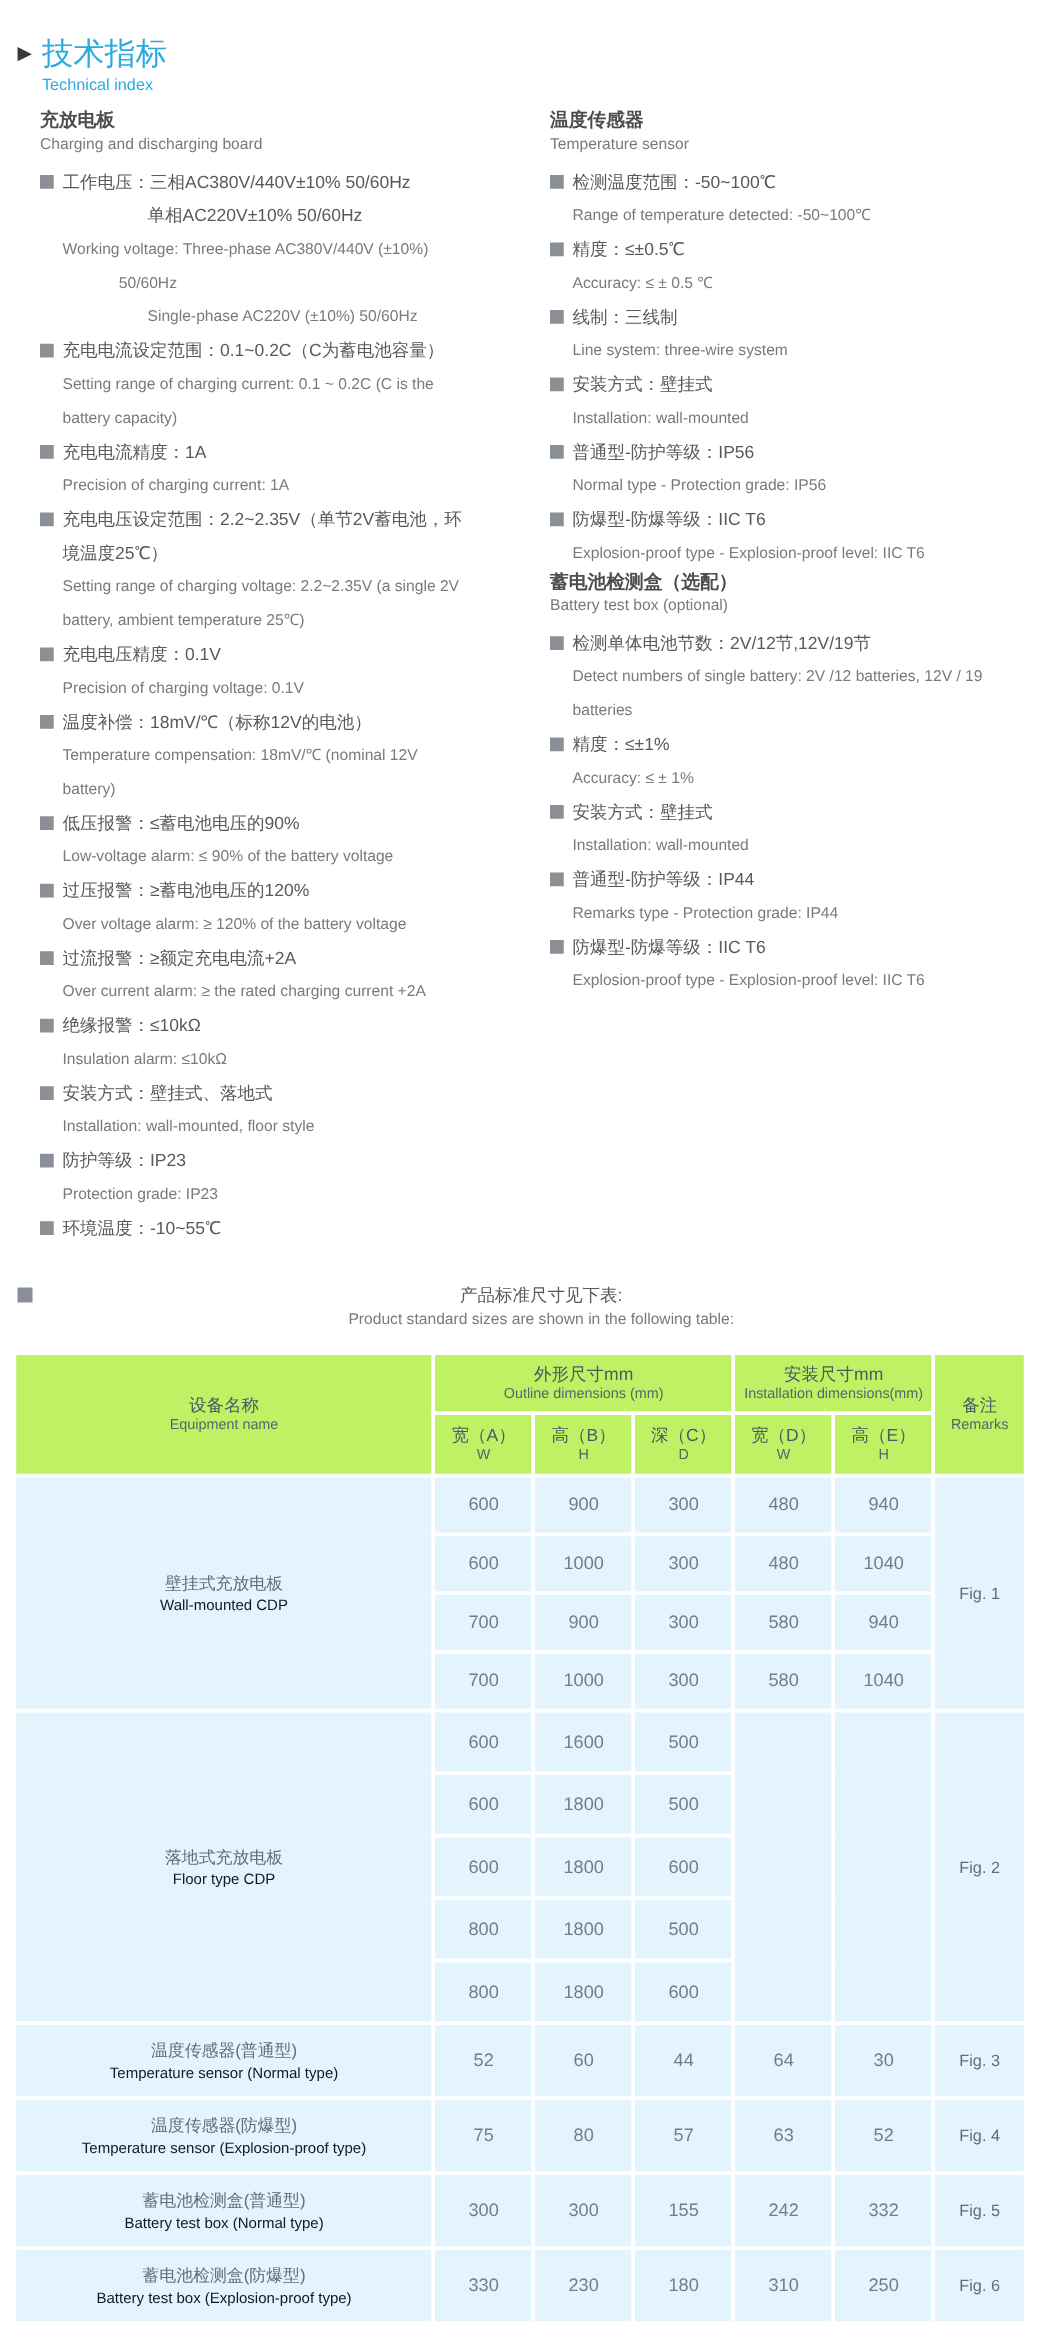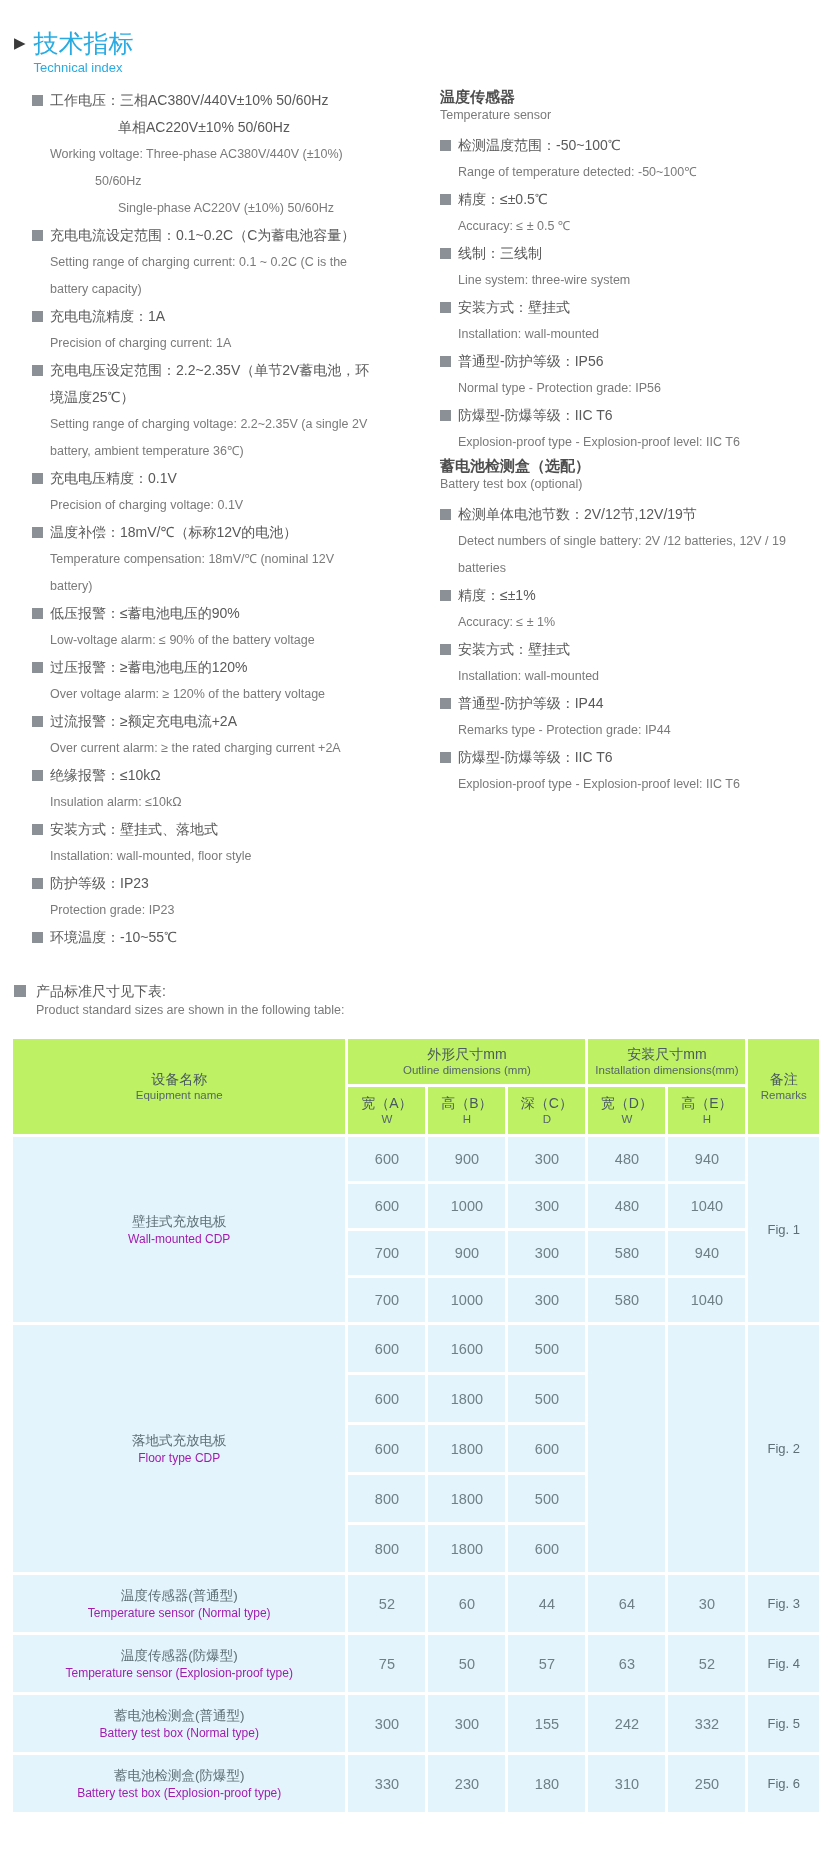--- a/index.html
+++ b/index.html
@@ -23,75 +23,79 @@
   .spec-item{margin:0;}
   .cn-line,.en-line{line-height:27px;white-space:nowrap;}
   .cn-line{font-size:14px;color:#595959;}
   .en-line{font-size:12.5px;color:#7a7a7a;}
   .ind0{padding-left:18px;}
   .ind1{padding-left:63px;}
   .ind2{padding-left:86px;}
   .cn-line.first{position:relative;padding-left:18px;}
   .bullet{position:absolute;left:0;top:8px;width:11px;height:11px;background:#8a9095;}
   
-  .note{margin:30px 0 0 14px;position:relative;padding-left:22px;}
+  .note{margin:30px 0 0 14px;position:relative;padding-left:22px;text-align:center;}
   .note .bullet{top:4px;width:12px;height:12px;}
   .note-cn{font-size:14px;color:#595959;line-height:20px;}
   .note-en{font-size:12.5px;color:#7a7a7a;line-height:19px;}
   
   table.sizes{border-collapse:collapse;margin:16px 0 0 10px;width:812px;table-layout:fixed;}
   table.sizes th,table.sizes td{border:3px solid #ffffff;padding:0;}
   table.sizes th{background:#bef264;font-weight:400;text-align:center;}
   table.sizes td{background:#e3f4fc;text-align:center;}
   .th-cn{font-size:14px;color:#4a5a62;line-height:18px;}
   .th-en{font-size:11.5px;color:#55656d;line-height:15px;}
   tr.head-group{height:48px;}
   tr.head-sub{height:50px;}
   col.c-name{width:41.5%;} col.c-num{width:9.9%;} col.c-rem{width:9.1%;}
   .name-cn{font-size:13.5px;color:#5f6f76;line-height:18px;}
-  .name-en{font-size:12px;color:#a21caf;line-height:16px;}
+  .name-en{font-size:12px;color:#0f172a;line-height:16px;}
   .td-num{font-size:14.5px;color:#6f7f86;}
   .td-remark{font-size:13px;color:#5f6f76;}
 </style>
 </head>
 <body>
 
 <div class="page">
 
   <div class="title-row">
     <span class="arrow">▶</span>
     <div>
       <h1 class="title-cn">技术指标</h1>
       <div class="title-en">Technical index</div>
     </div>
   </div>
 
   <div class="columns" id="columns">
       <div class="spec-col left">
+        <div class="sec-head">
+          <div class="sec-cn">充放电板</div>
+          <div class="sec-en">Charging and discharging board</div>
+        </div>
         <div class="spec-item">
           <div class="cn-line ind0 first"><span class="bullet"></span><span class="cn-text">工作电压：三相AC380V/440V±10%  50/60Hz</span></div>
           <div class="cn-line ind2">单相AC220V±10%   50/60Hz</div>
           <div class="en-line ind0">Working  voltage:  Three-phase  AC380V/440V  (±10%)</div>
           <div class="en-line ind1">50/60Hz</div>
           <div class="en-line ind2">Single-phase AC220V (±10%) 50/60Hz</div>
         </div>
         <div class="spec-item">
           <div class="cn-line ind0 first"><span class="bullet"></span><span class="cn-text">充电电流设定范围：0.1~0.2C（C为蓄电池容量）</span></div>
           <div class="en-line ind0">Setting  range  of  charging  current:  0.1 ~ 0.2C  (C  is  the</div>
           <div class="en-line ind0">battery capacity)</div>
         </div>
         <div class="spec-item">
           <div class="cn-line ind0 first"><span class="bullet"></span><span class="cn-text">充电电流精度：1A</span></div>
           <div class="en-line ind0">Precision of charging current: 1A</div>
         </div>
         <div class="spec-item">
           <div class="cn-line ind0 first"><span class="bullet"></span><span class="cn-text">充电电压设定范围：2.2~2.35V（单节2V蓄电池，环</span></div>
           <div class="cn-line ind0">境温度25℃）</div>
           <div class="en-line ind0">Setting range of charging voltage: 2.2~2.35V (a single 2V</div>
-          <div class="en-line ind0">battery, ambient temperature 36℃)</div>
+          <div class="en-line ind0">battery, ambient temperature 25℃)</div>
         </div>
         <div class="spec-item">
           <div class="cn-line ind0 first"><span class="bullet"></span><span class="cn-text">充电电压精度：0.1V</span></div>
           <div class="en-line ind0">Precision of charging voltage: 0.1V</div>
         </div>
         <div class="spec-item">
           <div class="cn-line ind0 first"><span class="bullet"></span><span class="cn-text">温度补偿：18mV/℃（标称12V的电池）</span></div>
           <div class="en-line ind0">Temperature   compensation:   18mV/℃    (nominal   12V</div>
           <div class="en-line ind0">battery)</div>
         </div>
@@ -315,21 +319,21 @@
           <td class="td-num">64</td>
           <td class="td-num">30</td>
           <td class="td-remark" rowspan="1">Fig. 3</td>
         </tr>
         <tr style="height: 60px;">
           <td class="td-name" rowspan="1">
             <div class="name-cn">温度传感器(防爆型)</div>
             <div class="name-en">Temperature sensor (Explosion-proof type)</div>
           </td>
           <td class="td-num">75</td>
-          <td class="td-num">50</td>
+          <td class="td-num">80</td>
           <td class="td-num">57</td>
           <td class="td-num">63</td>
           <td class="td-num">52</td>
           <td class="td-remark" rowspan="1">Fig. 4</td>
         </tr>
         <tr style="height: 60px;">
           <td class="td-name" rowspan="1">
             <div class="name-cn">蓄电池检测盒(普通型)</div>
             <div class="name-en">Battery test box (Normal type)</div>
           </td>

